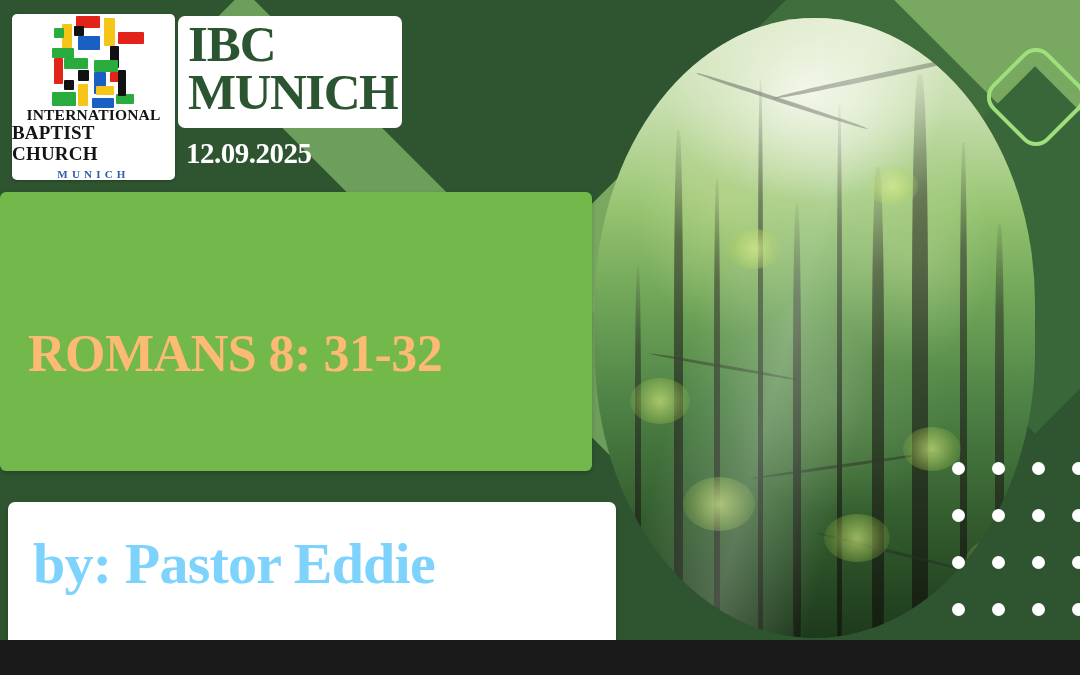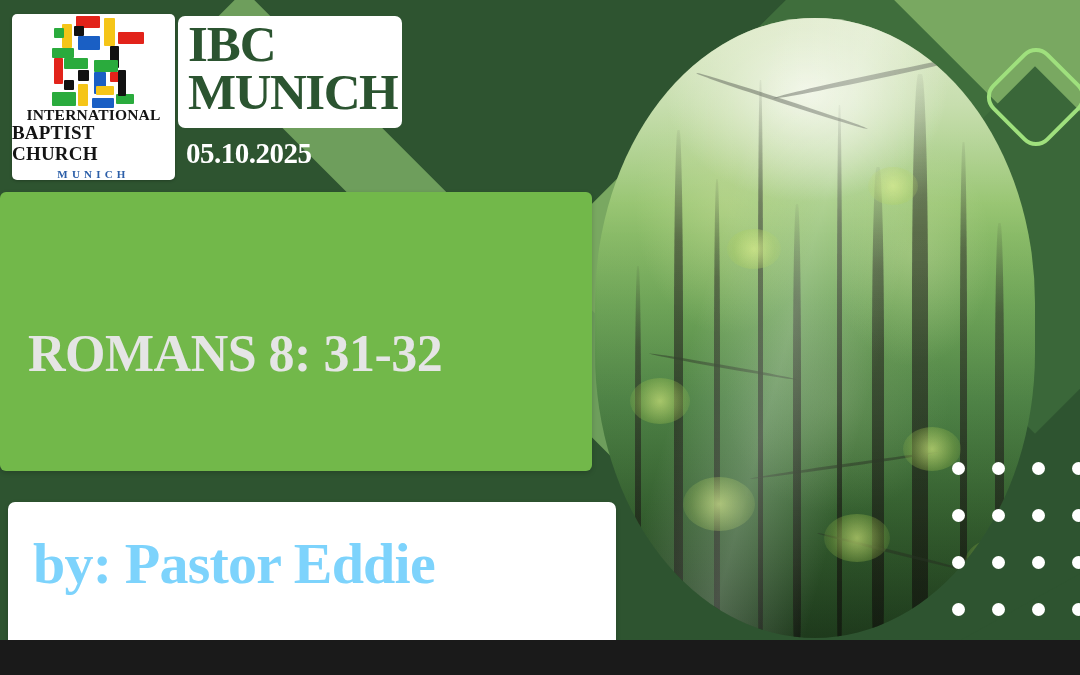--- a/index.html
+++ b/index.html
@@ -257,21 +257,21 @@
     top: 201px;
     color: #e9e9e9;
     font-size: 37px;
     font-weight: 800;
     letter-spacing: -0.5px;
   }
   .sermon-title {
     position: absolute;
     left: 28px;
     top: 324px;
-    color: #e5e5e5;
+    color: #fdba74;
     font-size: 52px;
     font-weight: 800;
     letter-spacing: -0.5px;
     white-space: nowrap;
   }
 
   
   .speaker-panel {
     position: absolute;
     left: 8px;
@@ -355,21 +355,21 @@
     <div class="dot"></div>
     <div class="dot"></div>
     <div class="dot"></div>
   </div>
 
   <div class="ibc-card"></div>
   <div class="ibc-text">
     <div class="l1">IBC</div>
     <div class="l2">MUNICH</div>
   </div>
-  <div class="ibc-date">05.10.2025</div>
+  <div class="ibc-date">12.09.2025</div>
 
   <div class="logo-card">
     <div class="mosaic">
       <div class="mos" style="left:38px;top:2px;width:24px;height:12px;background:#e2231a;"></div>
       <div class="mos" style="left:66px;top:4px;width:11px;height:28px;background:#f5c518;"></div>
       <div class="mos" style="left:24px;top:10px;width:10px;height:24px;background:#f5c518;"></div>
       <div class="mos" style="left:16px;top:14px;width:10px;height:10px;background:#2aab3d;"></div>
       <div class="mos" style="left:36px;top:12px;width:10px;height:10px;background:#111111;"></div>
       <div class="mos" style="left:40px;top:22px;width:22px;height:14px;background:#1a5fc4;"></div>
       <div class="mos" style="left:80px;top:18px;width:26px;height:12px;background:#e2231a;"></div>

